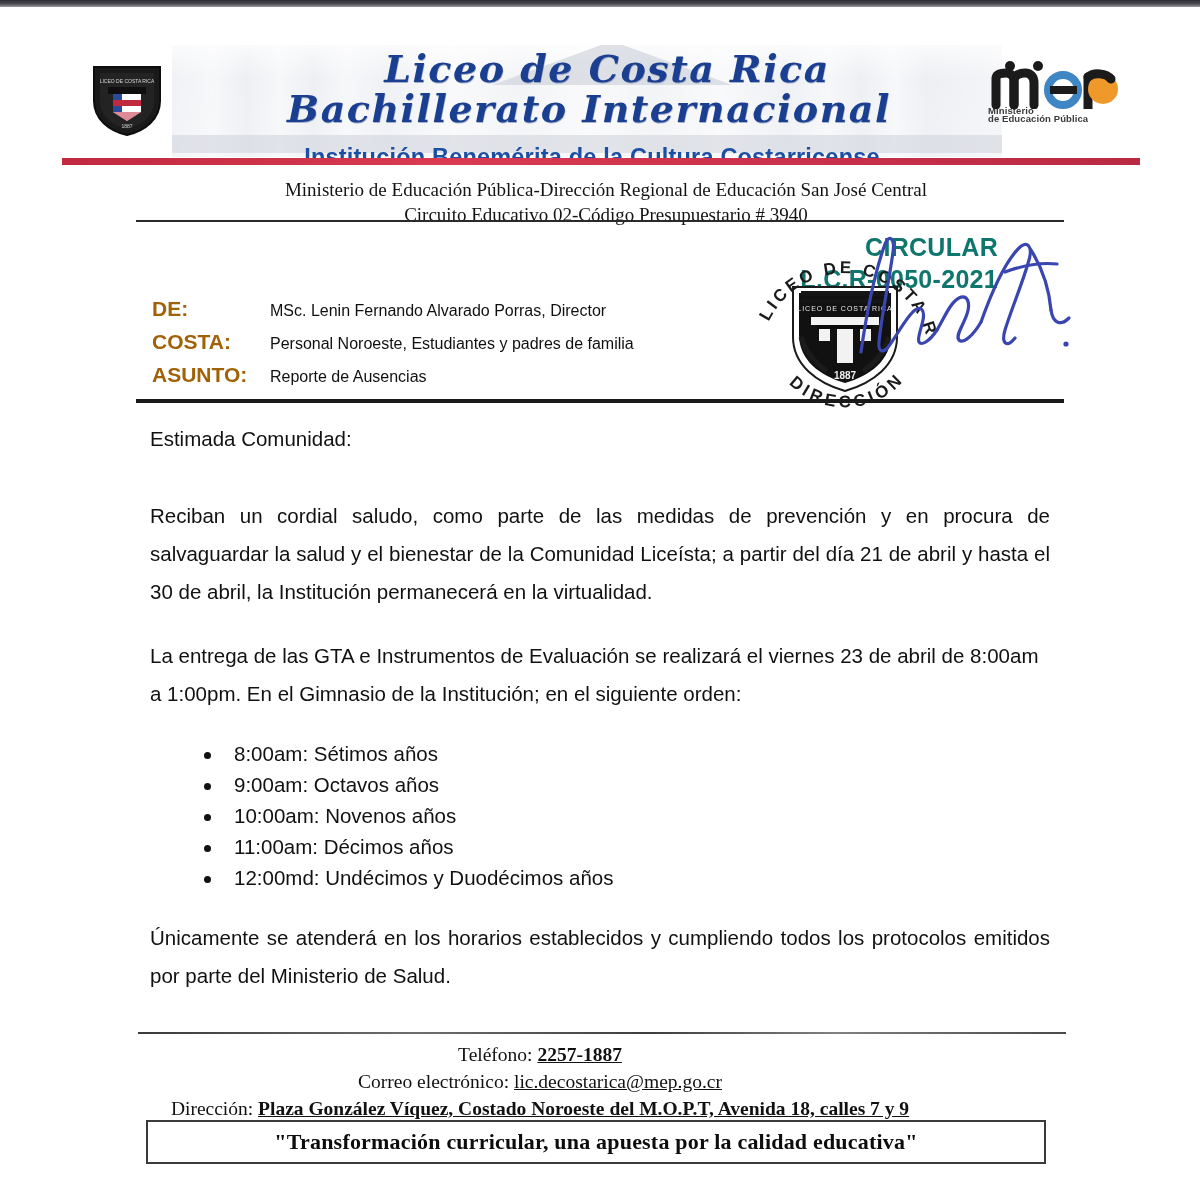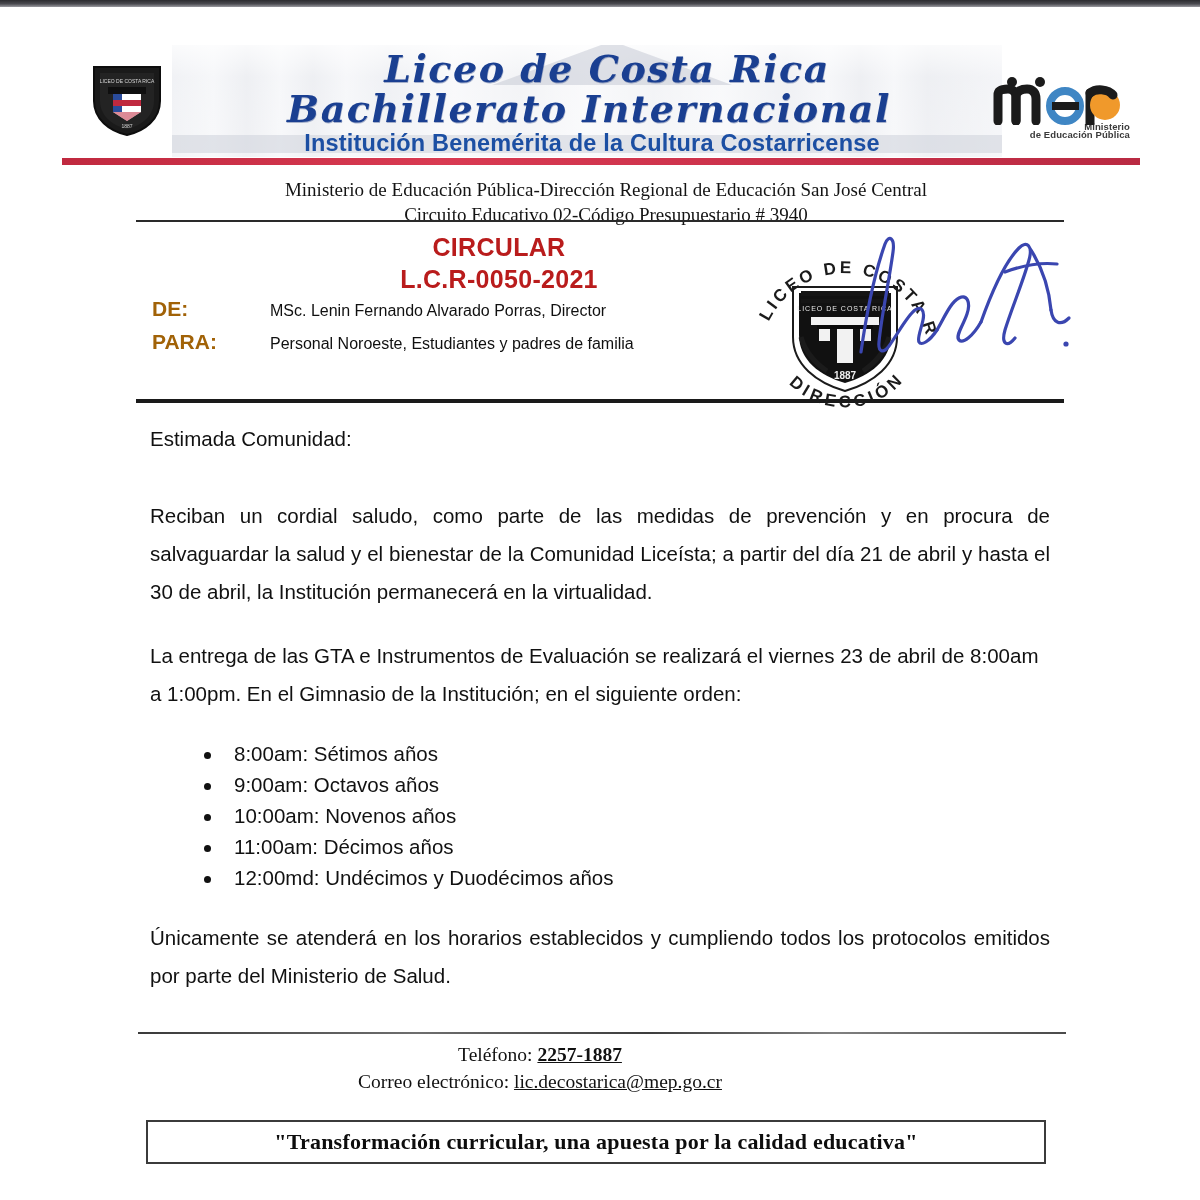--- a/index.html
+++ b/index.html
@@ -77,23 +77,23 @@
 
   
   .crest-left {
     position: absolute;
     left: 28px; top: 16px;
     width: 74px; height: 76px;
   }
   
   .mep-logo {
     position: absolute;
-    right: 10px; top: 28px;
+    right: 10px; top: 12px;
     width: 142px; height: 80px;
-    text-align: right;
+    text-align: left;
   }
   .mep-word {
     position: relative;
     height: 52px;
   }
   .mep-sub {
     font-size: 9.5px;
     font-weight: bold;
     color: #3a3a3a;
     line-height: 10.5px;
@@ -128,21 +128,21 @@
     margin-left: -6px;
   }
   .banner-sub {
     font-family: "Liberation Sans", sans-serif;
     font-weight: bold;
     font-size: 23.5px;
     line-height: 26px;
     color: #1c4fa3;
     letter-spacing: 0.2px;
     white-space: nowrap;
-    margin-top: 1px;
+    margin-top: 15px;
   }
 
   
   .subheader {
     position: absolute;
     left: 0; top: 170px;
     width: 1200px;
     text-align: center;
     font-family: "Liberation Serif", serif;
     font-size: 19px;
@@ -156,26 +156,26 @@
     left: 136px; top: 213px;
     width: 928px; height: 2px;
     background: #2a2a2a;
   }
 
   
   .circular-title {
     position: absolute;
     left: 0; top: 224px;
     width: 998px;
-    text-align: center;
+    text-align: right;
     font-weight: bold;
     font-size: 25px;
     line-height: 32px;
     letter-spacing: 0.3px;
-    color: #b91c1c;
+    color: #0f766e;
   }
 
   
   .meta {
     position: absolute;
     left: 152px; top: 290px;
     width: 760px;
   }
   .meta-row {
     display: flex;
@@ -376,22 +376,26 @@
     <div>CIRCULAR</div>
     <div>L.C.R-0050-2021</div>
   </div>
 
   <div class="meta">
     <div class="meta-row">
       <div class="meta-label">DE:</div>
       <div class="meta-value">MSc. Lenin Fernando Alvarado Porras, Director</div>
     </div>
     <div class="meta-row">
-      <div class="meta-label">PARA:</div>
+      <div class="meta-label">COSTA:</div>
       <div class="meta-value">Personal Noroeste, Estudiantes y padres de familia</div>
+    </div>
+    <div class="meta-row">
+      <div class="meta-label">ASUNTO:</div>
+      <div class="meta-value">Reporte de Ausencias</div>
     </div>
   </div>
 
   <div class="rule-thick"></div>
 
   <div class="stamp">
     <svg viewBox="0 0 200 178" width="200" height="178">
       <defs>
         <path id="arcTop" d="M18 104 A84 84 0 0 1 182 104"></path>
         <path id="arcBot" d="M24 112 A78 78 0 0 0 176 112"></path>
@@ -461,19 +465,23 @@
 
   <div class="footer">
     <div>
       <span>Teléfono:</span>
       <span class="u">2257-1887</span>
     </div>
     <div>
       <span>Correo electrónico:</span>
       <span class="u-plain">lic.decostarica@mep.go.cr</span>
     </div>
+    <div class="footer-addr">
+      <span>Dirección:</span>
+      <span class="u">Plaza González Víquez, Costado Noroeste del M.O.P.T, Avenida 18, calles 7 y 9</span>
+    </div>
   </div>
 
   <div class="slogan-box">
     <span class="slogan-text">"Transformación curricular, una apuesta por la calidad educativa"</span>
   </div>
 
 </div>
 
 </body></html>

